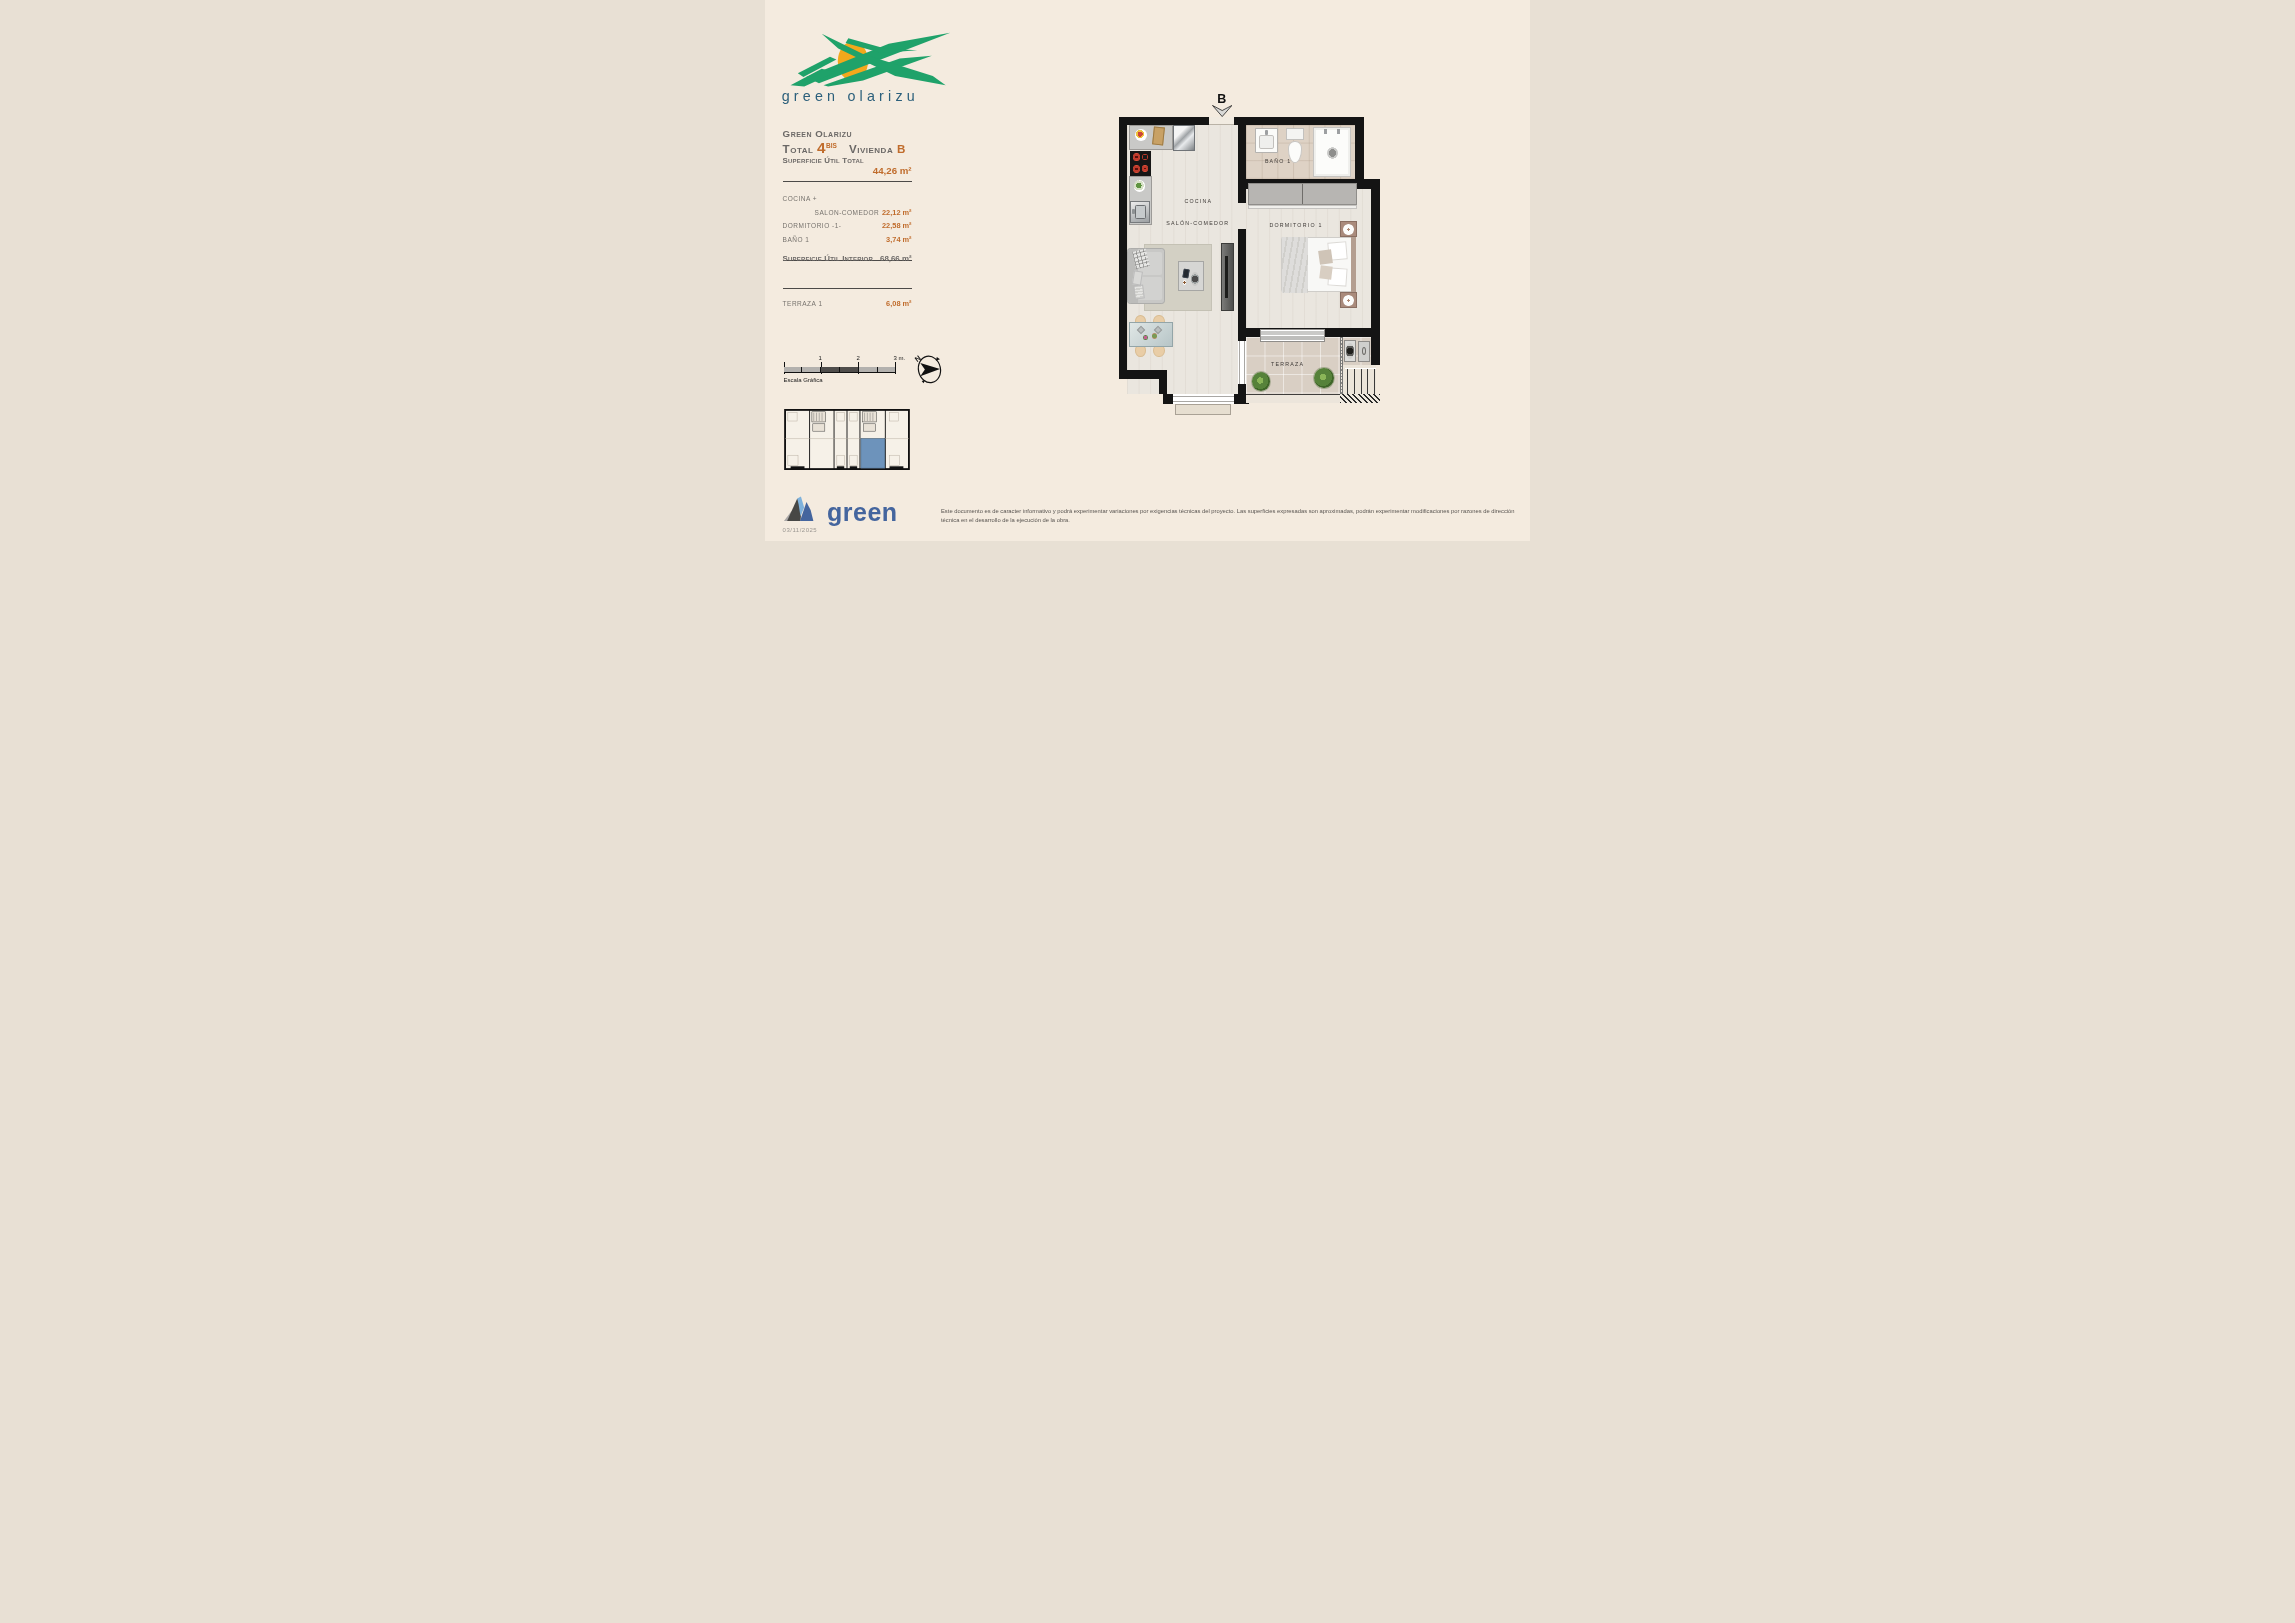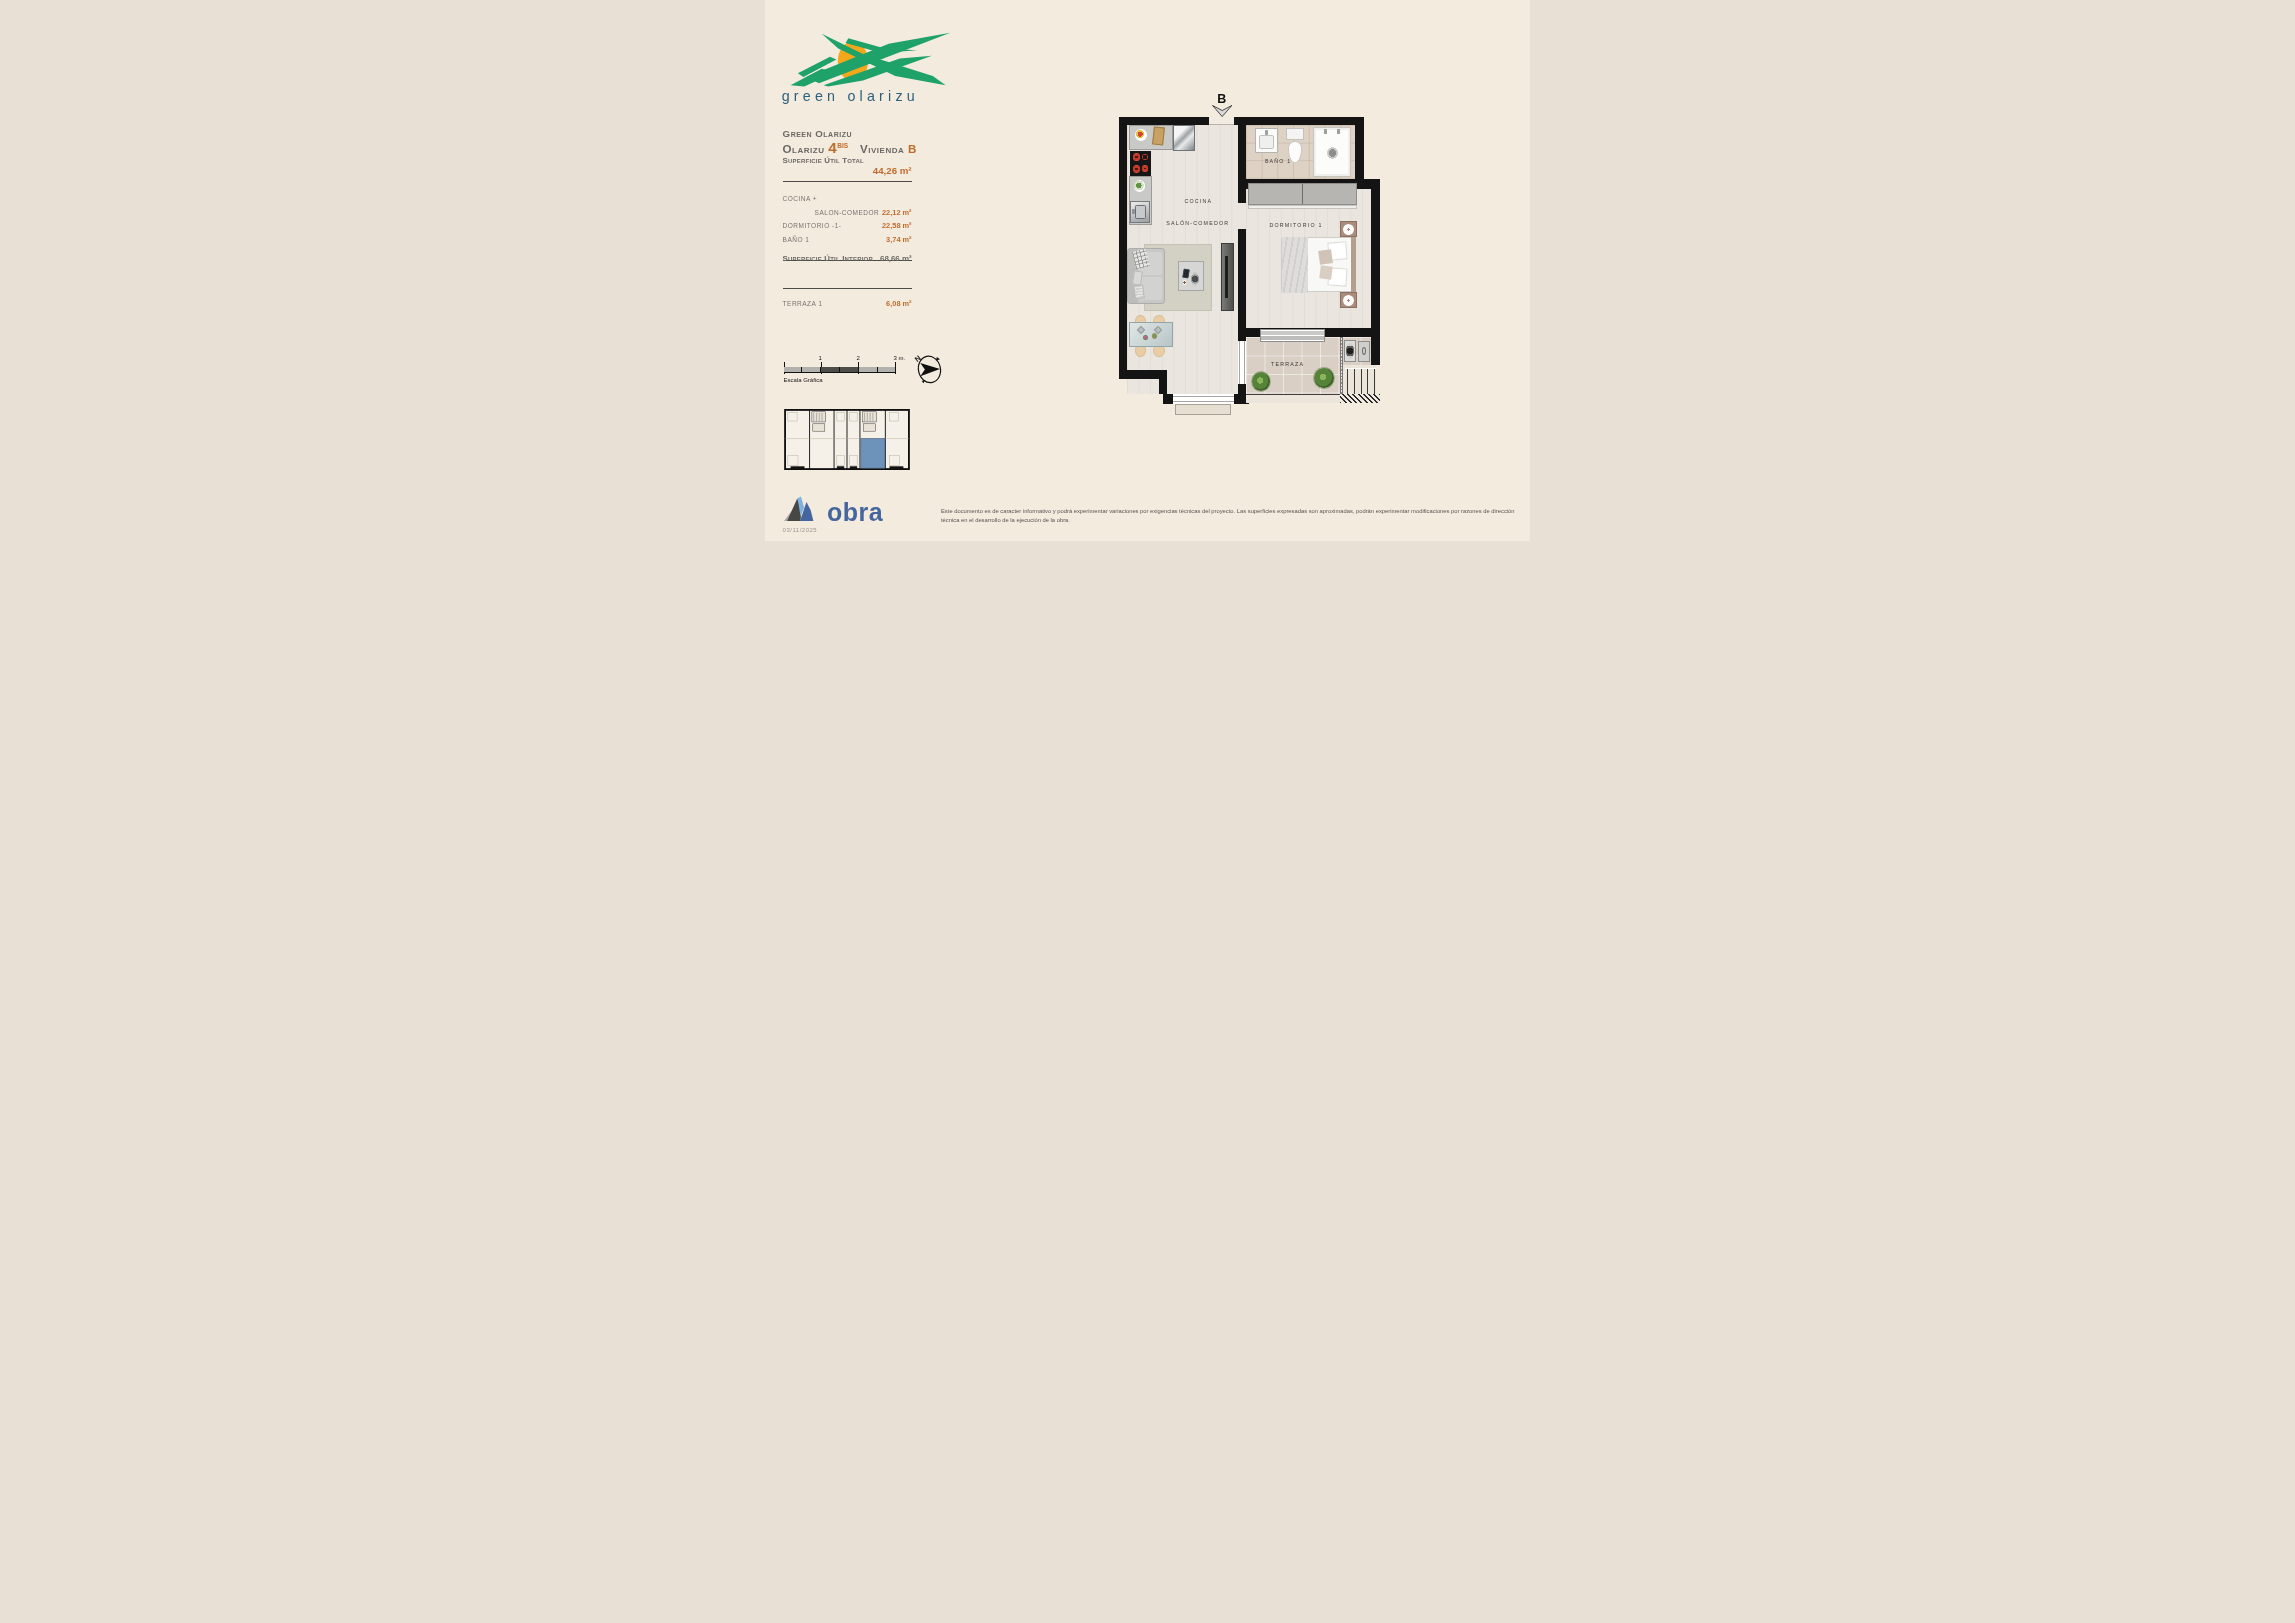--- a/index.html
+++ b/index.html
@@ -90,21 +90,21 @@
       <polygon points="92,6 182,50 334,98 362,118 252,98 128,38"></polygon>
       <polygon points="24,118 92,82 122,90 54,121"></polygon>
       <polygon points="150,16 230,38 300,42 222,48 144,26"></polygon>
       <polygon points="40,92 110,56 124,62 52,100"></polygon>
     </g>
   </svg>
   <div class="abs brand-text">green olarizu</div>
 
   <div class="abs h-project">Green Olarizu</div>
   <div class="abs h-portal">
-    <span>Olarizu</span>
+    <span>Total</span>
     <span class="orange num">4</span><sup class="orange">BIS</sup>
     <span class="viv">Vivienda</span>
     <span class="orange">B</span>
   </div>
   <div class="abs h-total-label">Superficie Útil Total</div>
   <div class="abs h-total-value">44,26 m²</div>
   <div class="abs rule" style="top:181px;"></div>
 
   <div class="abs area-row" style="top:195px;">
     <span class="lbl">COCINA +</span>
@@ -383,18 +383,18 @@
     <div class="abs room-label" style="left:67.8%; top:37.8%;">DORMITORIO 1</div>
     <div class="abs room-label" style="left:64.6%; top:86%;">TERRAZA</div>
   </div>
 
   <svg class="abs" style="left:17.6px; top:496px; width:46px; height:26px;" viewBox="0 0 100 56">
     <polygon points="2,54 19,32 25,54" fill="#a9a7a7"></polygon>
     <polygon points="9,54 31,5 41,21 38,54" fill="#474745"></polygon>
     <polygon points="31,5 39,1 46,25 38,44 34,18" fill="#7fb2dc"></polygon>
     <polygon points="37,54 51,13 60,30 66,54" fill="#44659e"></polygon>
   </svg>
-  <div class="abs mvre-text">obra</div>
+  <div class="abs mvre-text">green</div>
   <div class="abs doc-date">03/11/2025</div>
   <div class="abs disclaimer">Este documento es de caracter informativo y podrá experimentar variaciones por exigencias técnicas del proyecto. Las superficies expresadas son aproximadas, podrán experimentar modificaciones por razones de dirección técnica en el desarrollo de la ejecución de la obra.</div>
 
 </div>
 
 
 </body></html>

